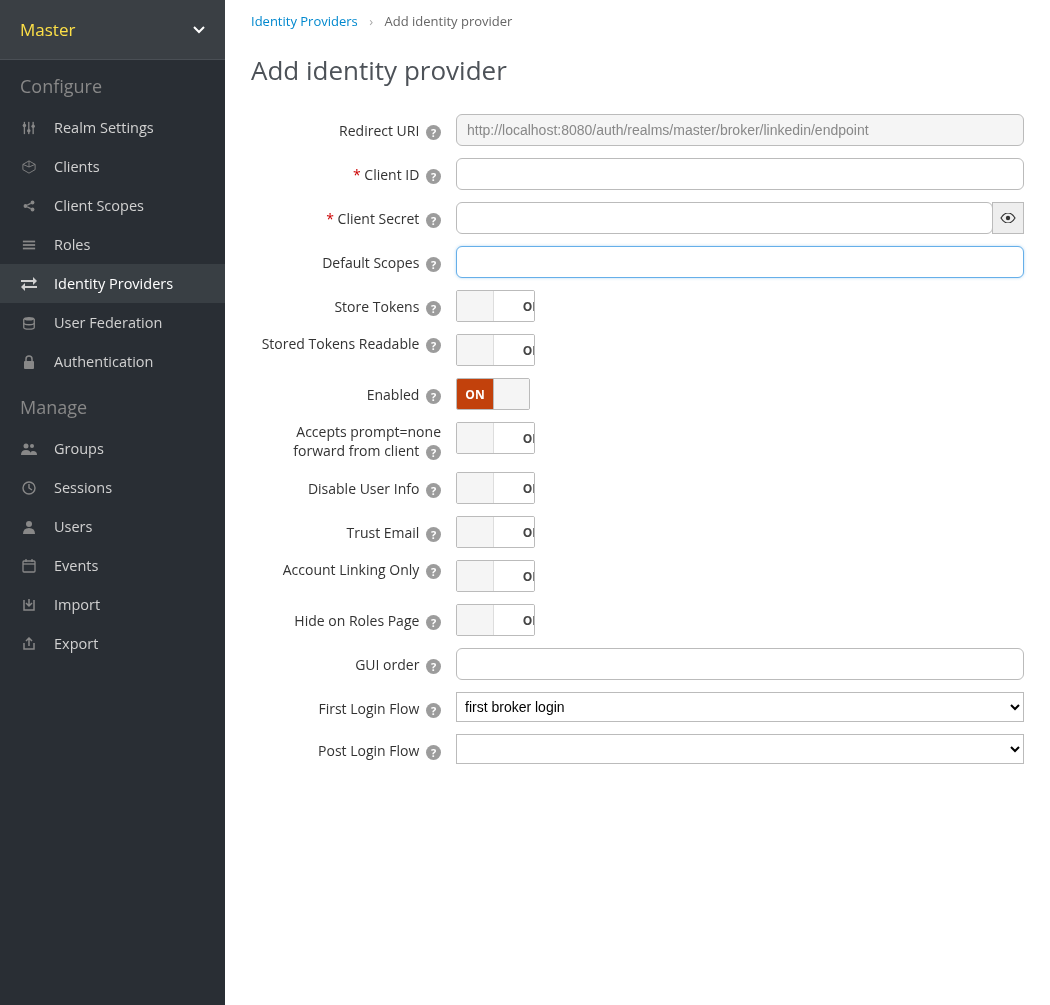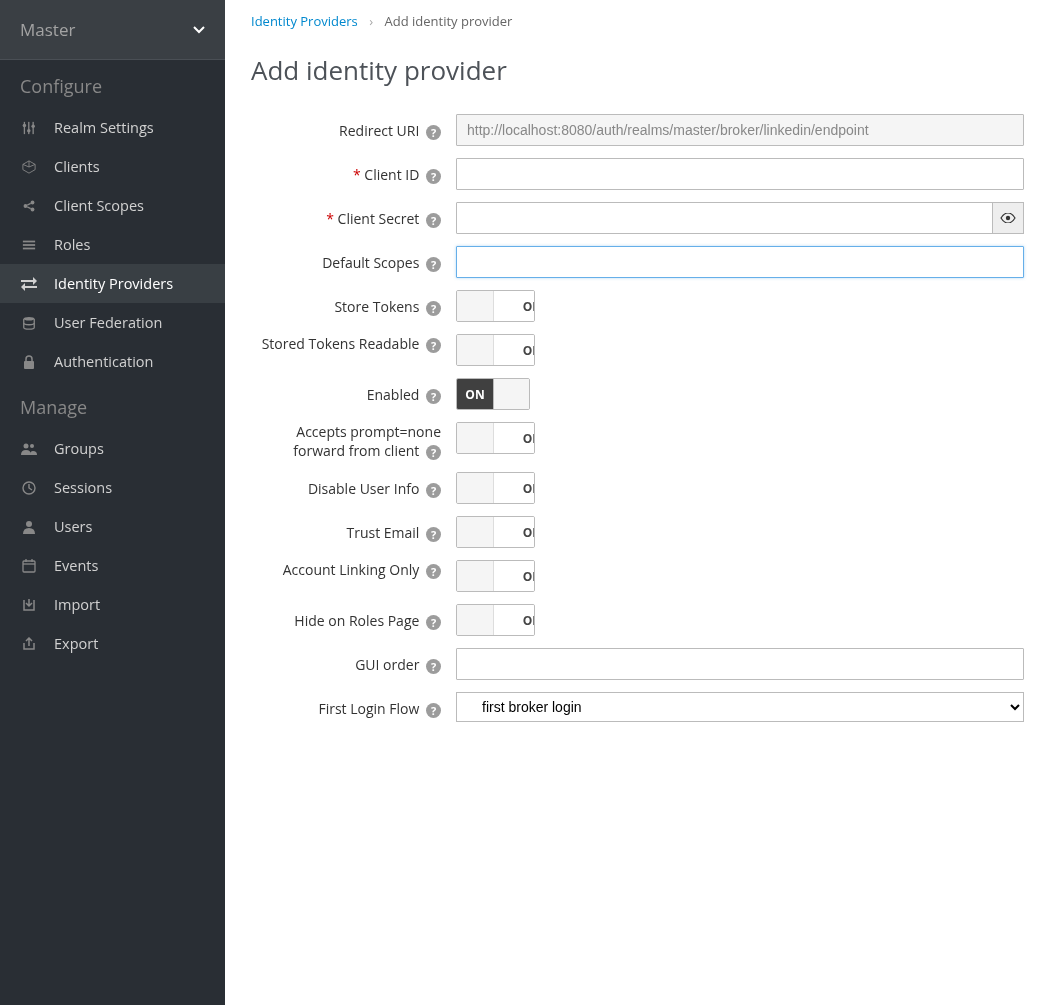--- a/index.html
+++ b/index.html
@@ -1,20 +1,20 @@
 <!DOCTYPE html>
 <html><head>
   <meta charset="utf-8">
   <style>
     * { box-sizing: border-box; margin: 0; padding: 0; }
     body { font-family: "Open Sans", -apple-system, sans-serif; font-size: 14px; color: #333; display: flex; width: 1050px; height: 1005px; overflow: hidden; }
     
     
     .sidebar { width: 225px; background: #292e34; color: #d1d1d1; flex-shrink: 0; }
-    .realm-selector { padding: 18px 20px; background: #3a3f44; color: #a3a3a3; font-size: 17px; display: flex; justify-content: space-between; align-items: center; border-bottom: 1px solid #4a4f55; cursor: pointer; }
+    .realm-selector { padding: 18px 20px; background: #3a3f44; color: #fde047; font-size: 17px; display: flex; justify-content: space-between; align-items: center; border-bottom: 1px solid #4a4f55; cursor: pointer; }
     .realm-selector .chevron { font-size: 12px; }
     .section-header { padding: 14px 20px 10px; color: #888; font-size: 18px; }
     .nav-item { display: flex; align-items: center; padding: 10px 20px; color: #d1d1d1; cursor: pointer; font-size: 14.5px; }
     .nav-item.active { background: #393f44; color: #fff; }
     .nav-icon { width: 18px; height: 18px; margin-right: 16px; color: #888; display: inline-flex; align-items: center; justify-content: center; font-size: 14px; }
     .nav-item.active .nav-icon { color: #d1d1d1; }
     
     
     .main { flex: 1; padding: 12px 26px; background: #fff; overflow-y: auto; }
     .breadcrumb { font-size: 13px; margin-bottom: 22px; color: #666; }
@@ -23,33 +23,33 @@
     .page-title { font-size: 26px; font-weight: 400; color: #4d5258; margin-bottom: 26px; }
     
     
     .form-row { display: flex; align-items: flex-start; margin-bottom: 12px; }
     .form-label { width: 205px; padding-right: 15px; text-align: right; flex-shrink: 0; font-size: 14px; color: #333; padding-top: 7px; }
     .form-label.multi { padding-top: 0; }
     .required { color: #c00; }
     .help-icon { display: inline-block; width: 15px; height: 15px; background: #9c9c9c; color: #fff; border-radius: 50%; font-size: 11px; font-weight: bold; text-align: center; line-height: 15px; margin-left: 3px; vertical-align: middle; }
     .form-control-wrap { flex: 1; display: flex; align-items: center; }
     
-    input[type="text"], input[type="password"] { width: 100%; height: 32px; padding: 4px 10px; border: 1px solid #bbb; border-radius: 1px; font-size: 14px; color: #333; }
+    input[type="text"], input[type="password"] { width: 100%; height: 32px; padding: 4px 10px; border: 1px solid #bbb; border-radius: 6px; font-size: 14px; color: #333; }
     input[readonly] { background: #f5f5f5; color: #888; }
     input.focused { border-color: #66afe9; box-shadow: 0 0 3px rgba(102,175,233,0.5); outline: none; }
-    select { width: 100%; height: 30px; padding: 2px 21px; border: 1px solid #bbb; font-size: 14px; background: #fff; }
+    select { width: 100%; height: 30px; padding: 2px 4px; border: 1px solid #bbb; font-size: 14px; background: #fff; }
     
     .reveal-btn { width: 34px; height: 32px; margin-left: -1px; border: 1px solid #bbb; background: #eee; display: flex; align-items: center; justify-content: center; cursor: pointer; }
     
     
     .toggle { display: inline-flex; height: 32px; border: 1px solid #bbb; border-radius: 2px; overflow: hidden; user-select: none; cursor: pointer; }
     .toggle-half { width: 36px; display: flex; align-items: center; justify-content: center; font-size: 12px; font-weight: 700; }
     .toggle-neutral { background: #f5f5f5; }
     .toggle-label { background: #fff; color: #444; border-left: 1px solid #ddd; padding-left: 40px; }
-    .toggle.on .toggle-half.on-label { background: #404040; color: #fff; }
+    .toggle.on .toggle-half.on-label { background: #c2410c; color: #fff; }
     .toggle.on .toggle-neutral { border-left: 1px solid #bbb; }
   </style>
 </head>
 <body>
 
 <div class="sidebar">
   <div class="realm-selector">
     <span>Master</span>
     <span class="chevron">
       <svg width="12" height="8" viewBox="0 0 12 8">
@@ -381,14 +381,25 @@
       <span>First Login Flow</span>
       <span class="help-icon">?</span>
     </div>
     <div class="form-control-wrap">
       <select>
         <option>first broker login</option>
       </select>
     </div>
   </div>
 
+  <div class="form-row">
+    <div class="form-label">
+      <span>Post Login Flow</span>
+      <span class="help-icon">?</span>
+    </div>
+    <div class="form-control-wrap">
+      <select>
+        <option></option>
+      </select>
+    </div>
+  </div>
 
 </div>
 
 </body></html>

